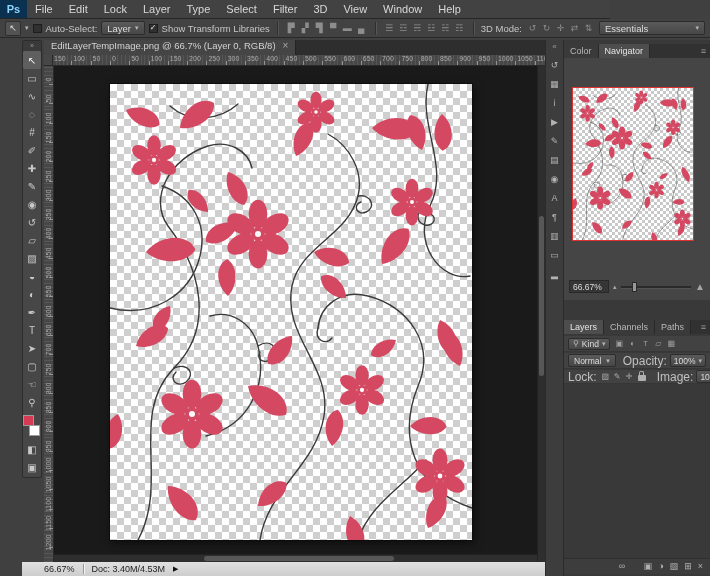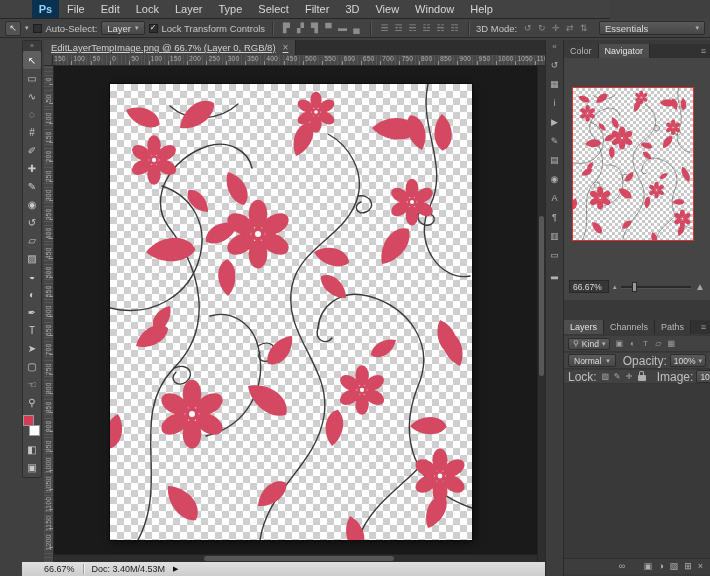--- a/index.html
+++ b/index.html
@@ -8,21 +8,21 @@
     position: relative;
     background: #404040;
     font-family: "Liberation Sans", sans-serif;
     overflow: hidden;
     user-select: none;
   }
 
   
   .menubar { position: absolute; left: 0; top: 0; width: 610px; height: 19px;
     background: #424242; border-bottom: 1px solid #262626;
-    display: flex; align-items: stretch; font-size: 11px; color: #d8d8d8; padding-left: 32px; }
+    display: flex; align-items: stretch; font-size: 11px; color: #d8d8d8; }
   .ps-logo { width: 27px; display: flex; align-items: center; justify-content: center;
     background: #0a3150; color: #8fd4ff; font-weight: bold; font-size: 11px; }
   .menu-item { padding: 0 8px; line-height: 18px; white-space: nowrap; }
 
   
   .optionsbar { position: absolute; left: 0; top: 19px; width: 710px; height: 19px;
     background: #424242; border-bottom: 1px solid #282828;
     display: flex; align-items: center; gap: 4px; padding: 0 5px;
     font-size: 10px; color: #c6c6c6; white-space: nowrap; }
   .ob-tool { width: 16px; height: 15px; background: #535353; border: 1px solid #2e2e2e;
@@ -55,22 +55,22 @@
   .swatches { position: relative; width: 18px; height: 26px; margin-top: 3px; }
   .swatch-bg { position: absolute; left: 6px; top: 11px; width: 11px; height: 11px;
     border: 1px solid #9a9a9a; background: #fff; }
   .swatch-fg { position: absolute; left: 0; top: 1px; width: 11px; height: 11px;
     border: 1px solid #9a9a9a; }
 
   
   .tabbar { position: absolute; left: 44px; top: 40px; width: 501px; height: 15px;
     background: #2e2e2e; display: flex; }
   .doc-tab { background: #454545; border-right: 1px solid #242424;
-    display: flex; align-items: center; gap: 7px; padding: 0 7px;
-    font-size: 9.5px; color: #d2d2d2; text-decoration: underline; }
+    display: flex; align-items: flex-start; gap: 7px; padding: 0 7px;
+    font-size: 9.5px; color: #d2d2d2; }
   .tab-close { color: #a8a8a8; font-size: 10px; }
 
   
   .ruler-corner { position: absolute; left: 44px; top: 55px; width: 9px; height: 11px;
     background: #474747; border-right: 1px solid #2a2a2a; border-bottom: 1px solid #2a2a2a; z-index: 3; }
   .hruler { position: absolute; left: 44px; top: 55px; width: 501px; height: 11px;
     background: #474747; border-bottom: 1px solid #2a2a2a; overflow: hidden;
     background-image: repeating-linear-gradient(90deg, rgba(220,220,220,0.10) 0 1px, transparent 1px 3.86px); }
   .htick { position: absolute; bottom: 0; width: 1px; height: 4px; background: #939393; }
   .hnum { position: absolute; top: 0; font-size: 7px; color: #a8a8a8; }
@@ -288,21 +288,21 @@
   <span class="caret">▾</span>
   <span class="checkbox"></span>
   <span class="ob-label">Auto-Select:</span>
   <span class="dropdown">
     <span>Layer</span>
     <span class="caret">▾</span>
   </span>
   <span class="checkbox">
     <span>✓</span>
   </span>
-  <span class="ob-label">Lock Transform Controls</span>
+  <span class="ob-label">Show Transform Libraries</span>
   <span class="vdiv"></span>
   <span class="icon-group" id="align-icons">
       <span class="opt-icon">▛</span>
       <span class="opt-icon">▞</span>
       <span class="opt-icon">▜</span>
       <span class="opt-icon">▀</span>
       <span class="opt-icon">▬</span>
       <span class="opt-icon">▄</span>
     </span>
   <span class="vdiv"></span>

